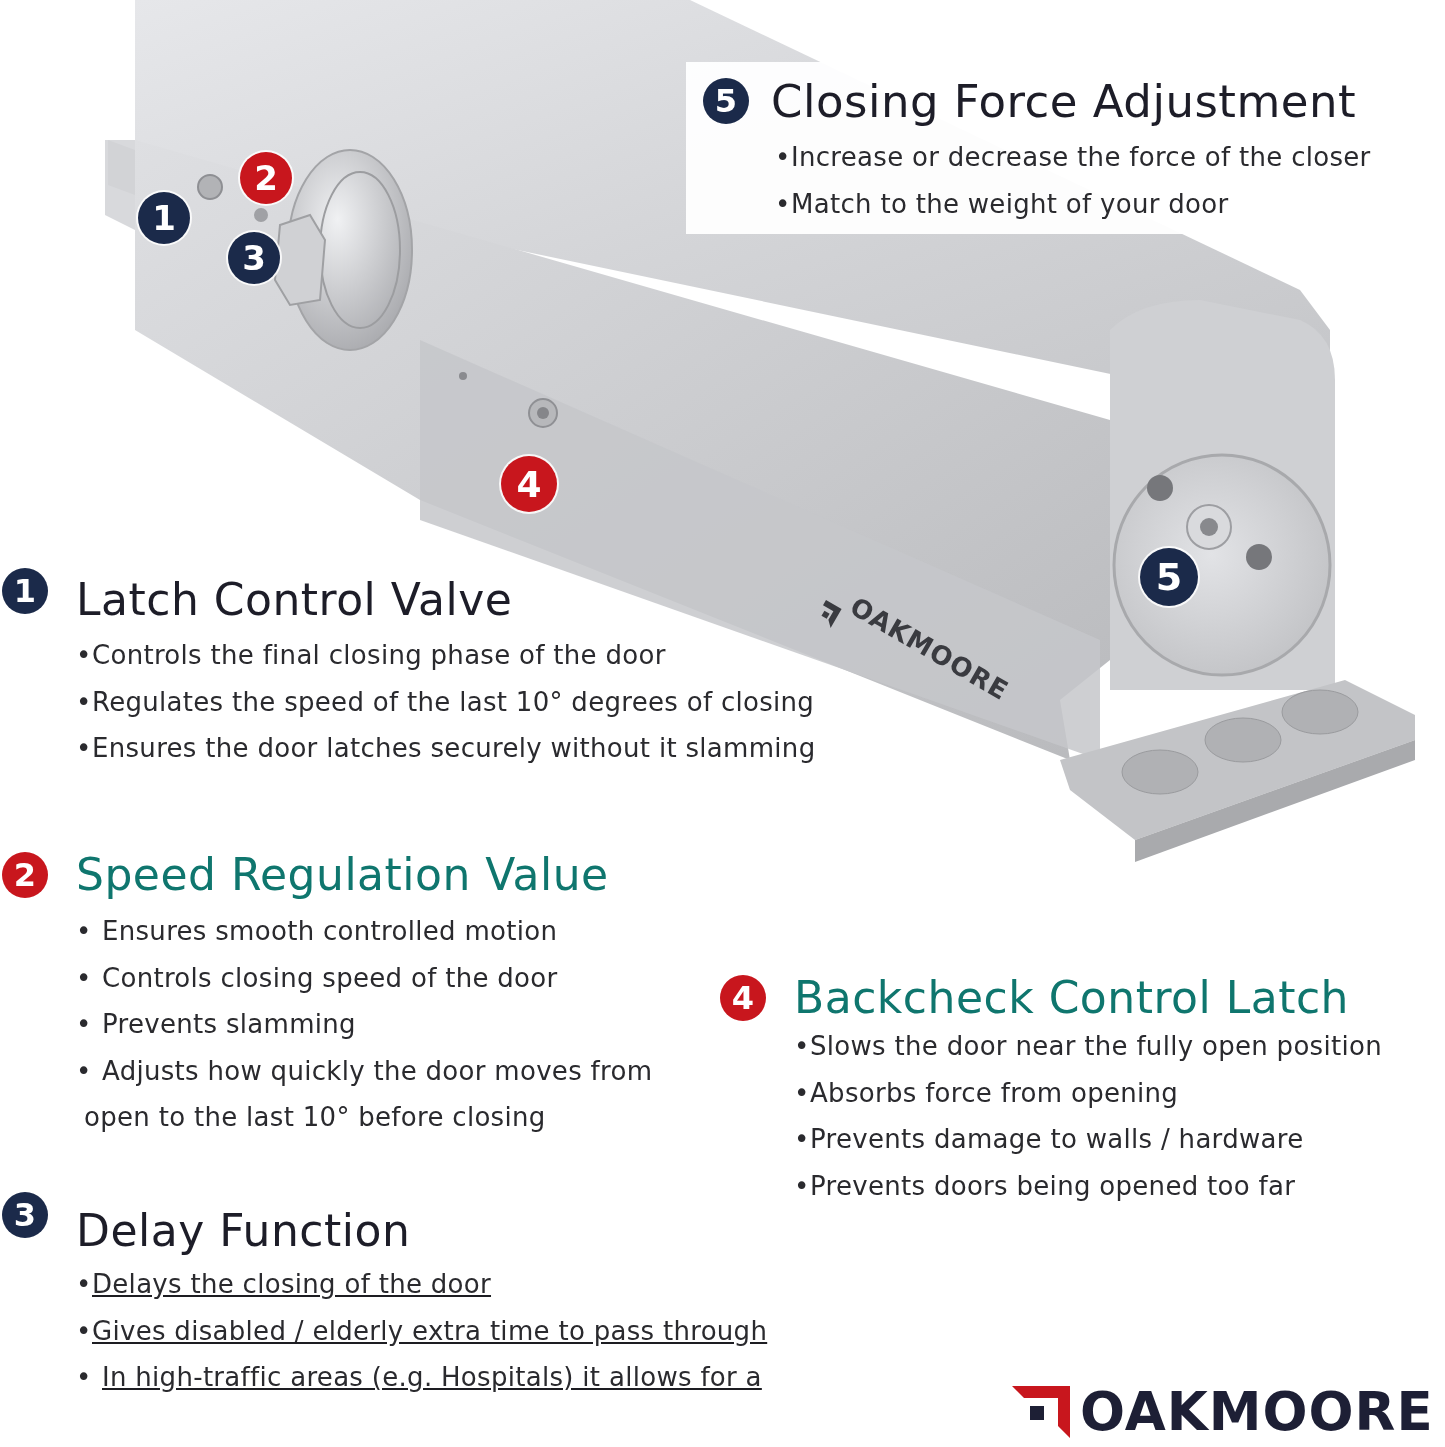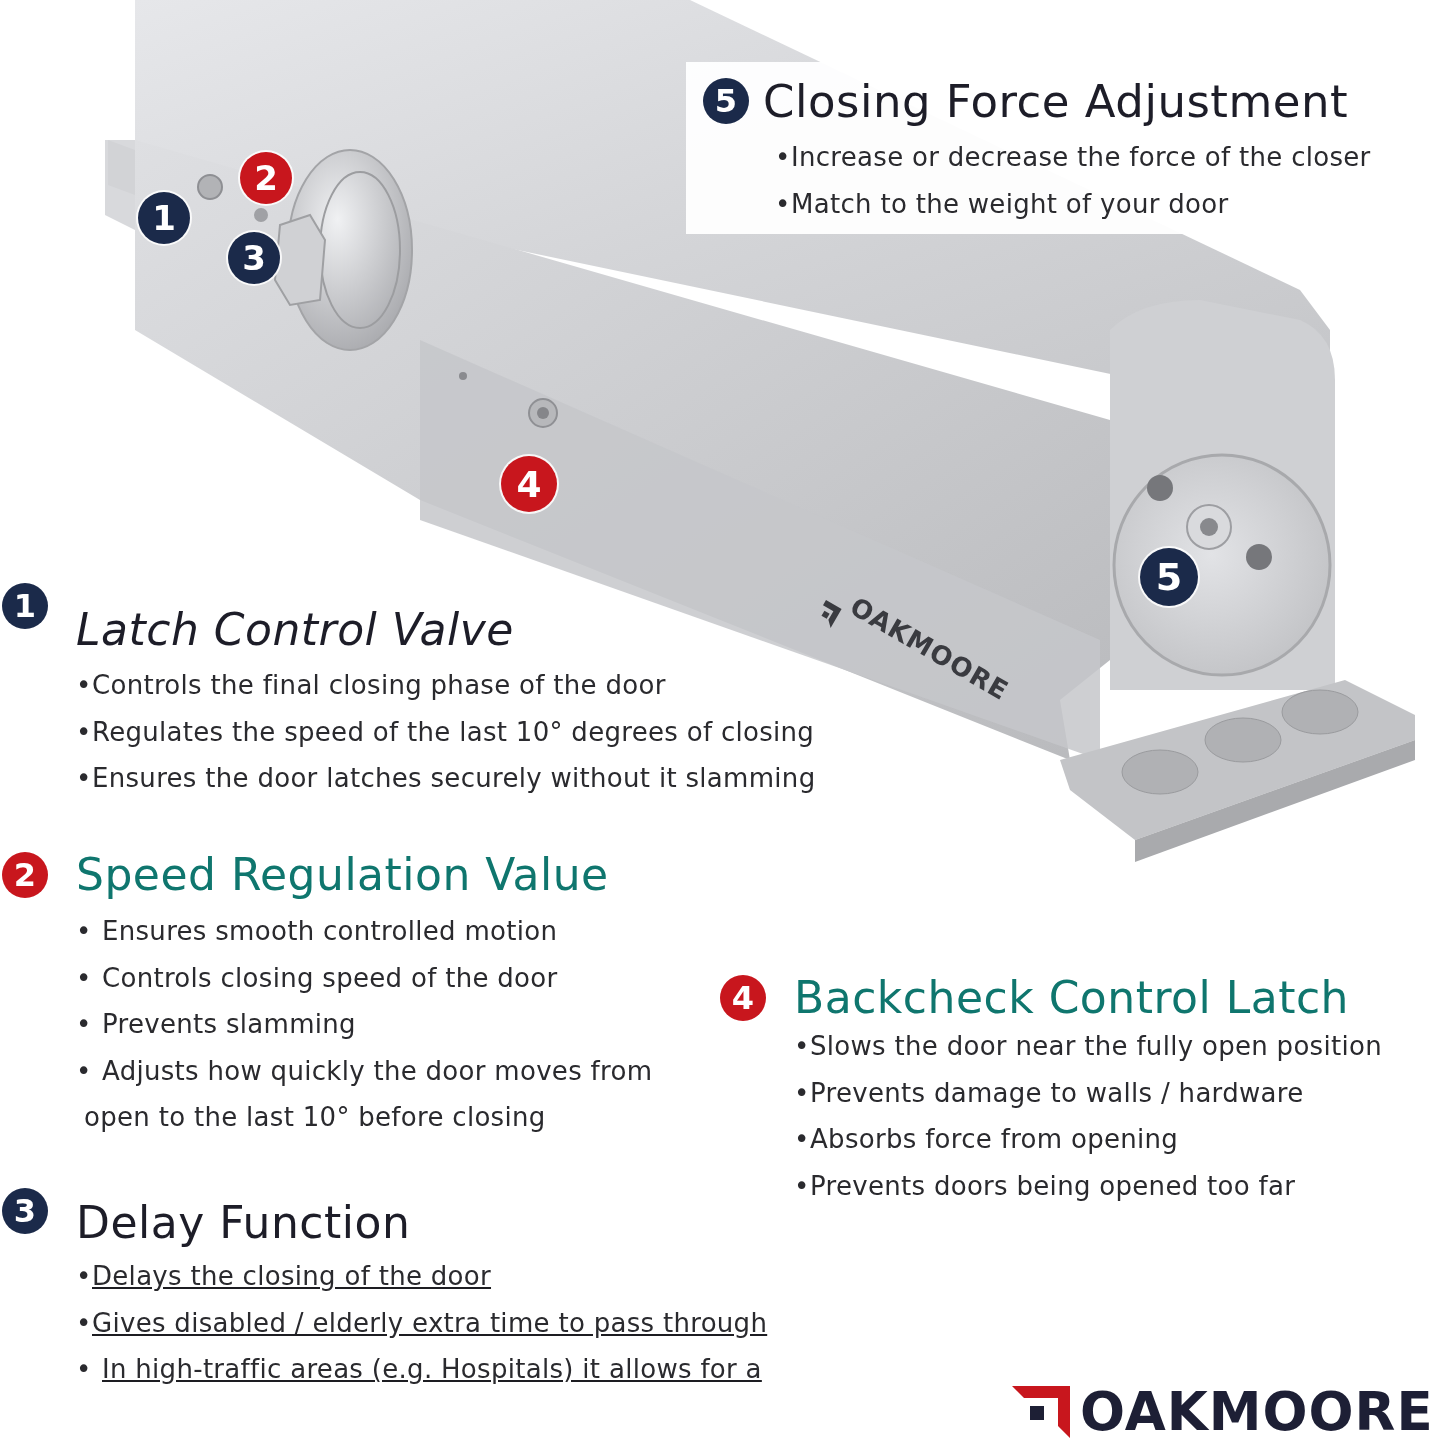--- a/index.html
+++ b/index.html
@@ -124,32 +124,32 @@
   <div class="badge red" style="left:240px;top:152px;width:52px;height:52px;font-size:34px;">2</div>
   <div class="badge navy" style="left:228px;top:232px;width:52px;height:52px;font-size:34px;">3</div>
   <div class="badge red" style="left:501px;top:456px;width:56px;height:56px;font-size:36px;">4</div>
   <div class="badge navy" style="left:1140px;top:548px;width:58px;height:58px;font-size:38px;">5</div>
 </div>
 
 <div class="panel5"></div>
 <div class="section" style="left:703px;top:78px;">
   <div class="head">
     <div class="badge navy">5</div>
-    <h2 class="navy" style="margin-left:14px;font-size:45px;">Closing Force Adjustment</h2>
+    <h2 class="navy" style="margin-left:22px;font-size:45px;">Closing Force Adjustment</h2>
   </div>
   <ul style="margin-top:10px;padding-left:72px;">
     <li><span class="dot">•</span><span>Increase or decrease the force of the closer</span></li>
     <li><span class="dot">•</span><span>Match to the weight of your door</span></li>
   </ul>
 </div>
 
 <div class="section" style="left:2px;top:560px;">
   <div class="head">
     <div class="badge navy">1</div>
-    <h2 class="navy" style="margin-top:48px;font-style:italic;">Latch Control Valve</h2>
+    <h2 class="navy" style="margin-top:18px;">Latch Control Valve</h2>
   </div>
   <ul style="padding-left:74px;margin-top:10px;">
     <li><span class="dot">•</span><span>Controls the final closing phase of the door</span></li>
     <li><span class="dot">•</span><span>Regulates the speed of the last 10° degrees of closing</span></li>
     <li><span class="dot">•</span><span>Ensures the door latches securely without it slamming</span></li>
   </ul>
 </div>
 
 <div class="section" style="left:2px;top:852px;">
   <div class="head">
@@ -165,30 +165,30 @@
   </ul>
 </div>
 
 <div class="section" style="left:720px;top:975px;">
   <div class="head">
     <div class="badge red">4</div>
     <h2 class="red" style="margin-left:28px;">Backcheck Control Latch</h2>
   </div>
   <ul style="padding-left:74px;margin-top:2px;">
     <li><span class="dot">•</span><span>Slows the door near the fully open position</span></li>
+    <li><span class="dot">•</span><span>Absorbs force from opening</span></li>
     <li><span class="dot">•</span><span>Prevents damage to walls / hardware</span></li>
-    <li><span class="dot">•</span><span>Absorbs force from opening</span></li>
     <li><span class="dot">•</span><span>Prevents doors being opened too far</span></li>
   </ul>
 </div>
 
 <div class="section" style="left:2px;top:1177px;">
   <div class="head">
     <div class="badge navy">3</div>
-    <h2 class="navy" style="margin-top:24px;">Delay Function</h2>
+    <h2 class="navy" style="margin-top:32px;">Delay Function</h2>
   </div>
   <ul style="padding-left:74px;margin-top:8px;text-decoration:underline;">
     <li><span class="dot">•</span><span>Delays the closing of the door</span></li>
     <li><span class="dot">•</span><span>Gives disabled / elderly extra time to pass through</span></li>
     <li class="wide-dot"><span class="dot">•</span><span>In high-traffic areas (e.g. Hospitals) it allows for a</span></li>
   </ul>
 </div>
 
 <div class="logo">
   <svg class="mark" width="62" height="58" viewBox="0 0 62 58">

